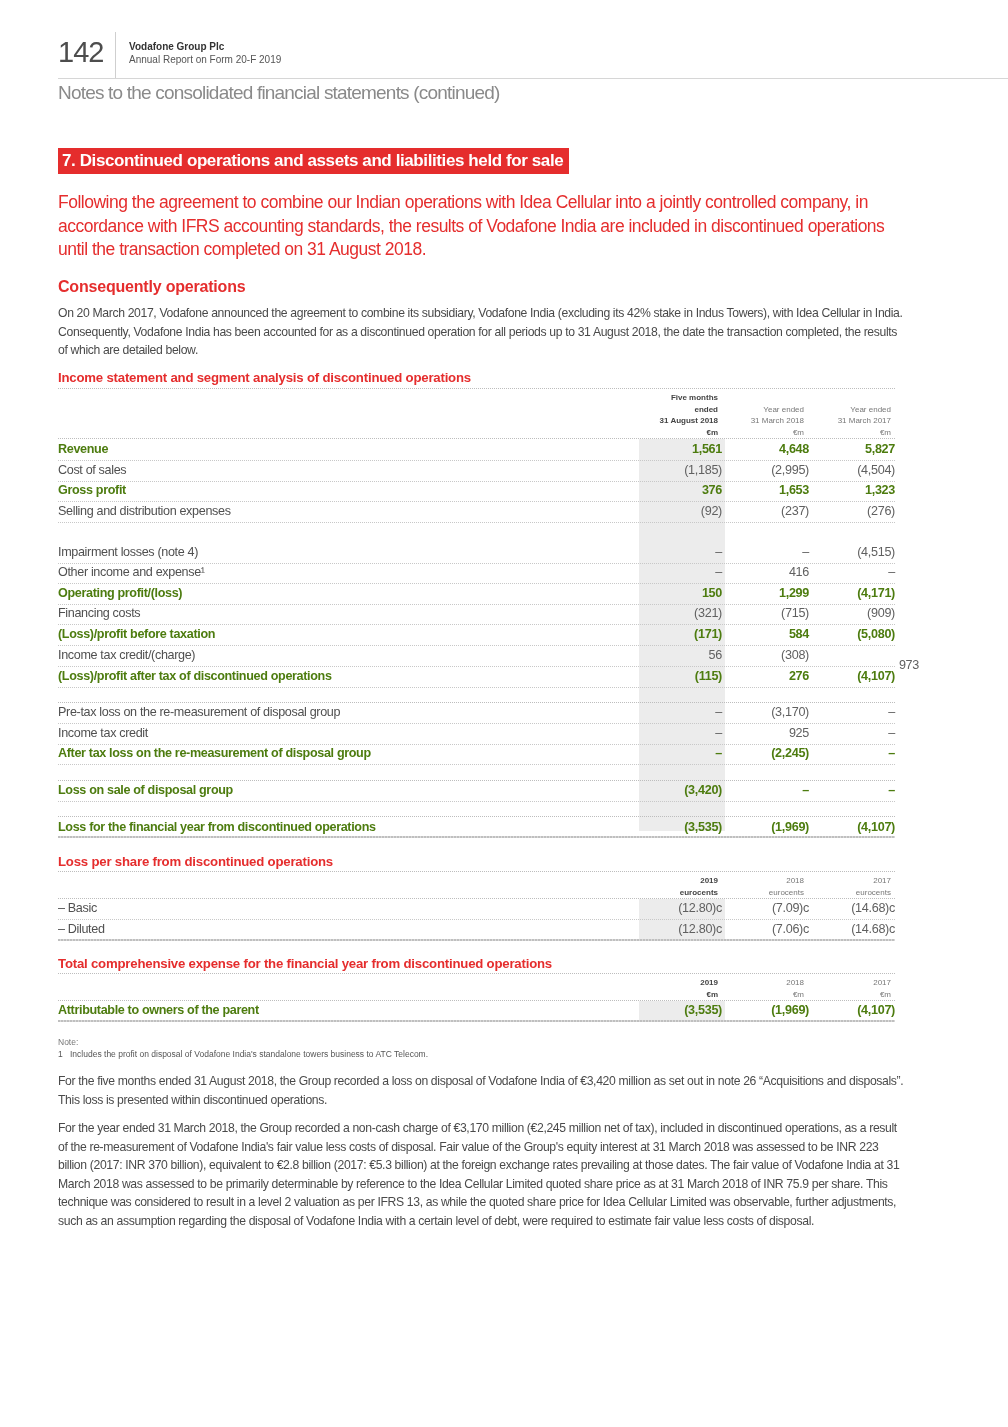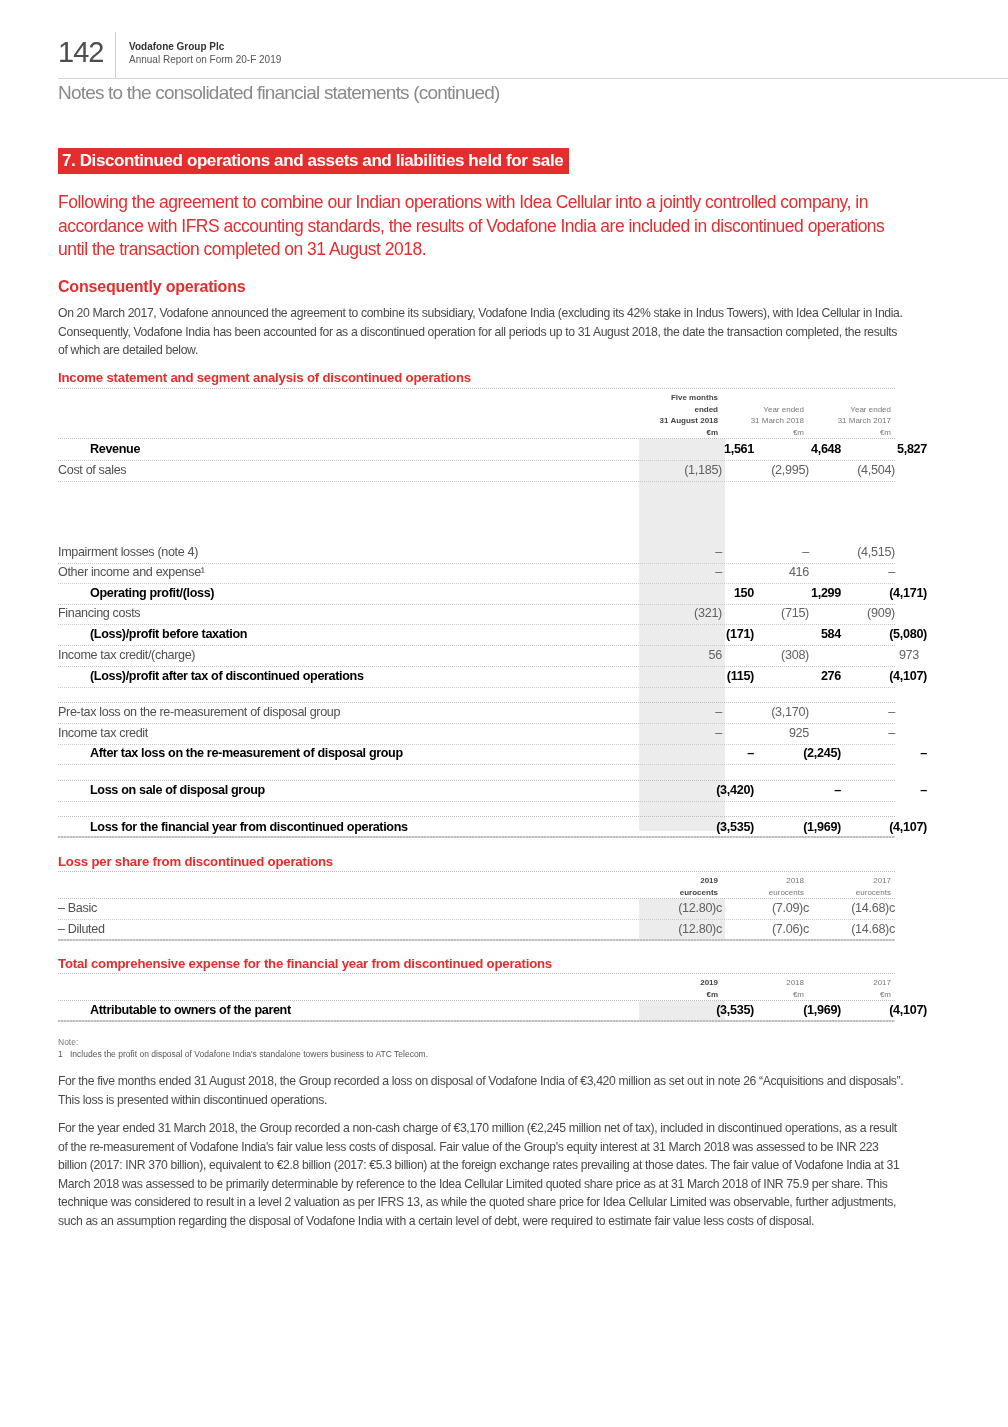--- a/index.html
+++ b/index.html
@@ -27,21 +27,21 @@
   .para1 {
     position: absolute; left: 58px; top: 304px; width: 850px;
     font-size: 12.2px; line-height: 18.5px; color: #4a4a4a; letter-spacing: -0.35px;
   }
   .h3 { position: absolute; color: #e52d2d; font-size: 13.2px; font-weight: bold; letter-spacing: -0.2px; }
 
   .tbl { position: absolute; left: 58px; width: 837px; }
   .shade { position: absolute; background: #ececec; }
   .row { position: absolute; left: 0; width: 837px; border-bottom: 1px dotted #c8c8c8; }
   .row .lbl { position: absolute; left: 0; font-size: 12.6px; color: #505050; letter-spacing: -0.35px; }
-  .row.b .lbl, .row.b .v { font-weight: bold; color: #000000; margin-left: 32px; }
+  .row.b .lbl, .row.b .v { font-weight: bold; color: #4d7c0f; }
   .row .v { position: absolute; font-size: 12.6px; color: #606060; text-align: right; width: 90px; letter-spacing: -0.3px; }
   .v1 { left: 574px; }
   .v2 { left: 661px; }
   .v3 { left: 747px; }
   .colhead { position: absolute; font-size: 8px; color: #777; text-align: right; width: 100px; line-height: 11.5px; }
   .colhead.b { font-weight: bold; color: #444; }
   .topline { position: absolute; left: 0; width: 837px; border-top: 1px dotted #bdbdbd; }
   .thick { position: absolute; left: 0; width: 837px; height: 2px; background: repeating-linear-gradient(90deg,#bfbfbf 0 2px,#d9d9d9 2px 3px); }
 
   .note-hdr { position: absolute; left: 58px; top: 1037px; font-size: 8.5px; color: #777; }
@@ -95,20 +95,32 @@
     <span class="v v1" style="top:2px;">1,561</span>
     <span class="v v2" style="top:2px;">4,648</span>
     <span class="v v3" style="top:2px;">5,827</span>
   </div>
   <div class="row" style="top:73px; height:20px;">
     <span class="lbl" style="top:2px;">Cost of sales</span>
     <span class="v v1" style="top:2px;">(1,185)</span>
     <span class="v v2" style="top:2px;">(2,995)</span>
     <span class="v v3" style="top:2px;">(4,504)</span>
   </div>
+  <div class="row b" style="top:93px; height:20px;">
+    <span class="lbl" style="top:2px;">Gross profit</span>
+    <span class="v v1" style="top:2px;">376</span>
+    <span class="v v2" style="top:2px;">1,653</span>
+    <span class="v v3" style="top:2px;">1,323</span>
+  </div>
+  <div class="row" style="top:114px; height:20px;">
+    <span class="lbl" style="top:2px;">Selling and distribution expenses</span>
+    <span class="v v1" style="top:2px;">(92)</span>
+    <span class="v v2" style="top:2px;">(237)</span>
+    <span class="v v3" style="top:2px;">(276)</span>
+  </div>
   <div class="row" style="top:155px; height:20px;">
     <span class="lbl" style="top:2px;">Impairment losses (note 4)</span>
     <span class="v v1" style="top:2px;">–</span>
     <span class="v v2" style="top:2px;">–</span>
     <span class="v v3" style="top:2px;">(4,515)</span>
   </div>
   <div class="row" style="top:175px; height:20px;">
     <span class="lbl" style="top:2px;">Other income and expense¹</span>
     <span class="v v1" style="top:2px;">–</span>
     <span class="v v2" style="top:2px;">416</span>
@@ -129,21 +141,21 @@
   <div class="row b" style="top:237px; height:20px;">
     <span class="lbl" style="top:2px;">(Loss)/profit before taxation</span>
     <span class="v v1" style="top:2px;">(171)</span>
     <span class="v v2" style="top:2px;">584</span>
     <span class="v v3" style="top:2px;">(5,080)</span>
   </div>
   <div class="row" style="top:258px; height:20px;">
     <span class="lbl" style="top:2px;">Income tax credit/(charge)</span>
     <span class="v v1" style="top:2px;">56</span>
     <span class="v v2" style="top:2px;">(308)</span>
-    <span class="v v3" style="top:2px;padding-left:24px;">973</span>
+    <span class="v v3" style="top:12px;padding-left:24px;">973</span>
   </div>
   <div class="row b" style="top:279px; height:20px;">
     <span class="lbl" style="top:2px;">(Loss)/profit after tax of discontinued operations</span>
     <span class="v v1" style="top:2px;">(115)</span>
     <span class="v v2" style="top:2px;">276</span>
     <span class="v v3" style="top:2px;">(4,107)</span>
   </div>
 
   <div class="topline" style="top:314px;"></div>
   <div class="row" style="top:315px; height:20px;">

